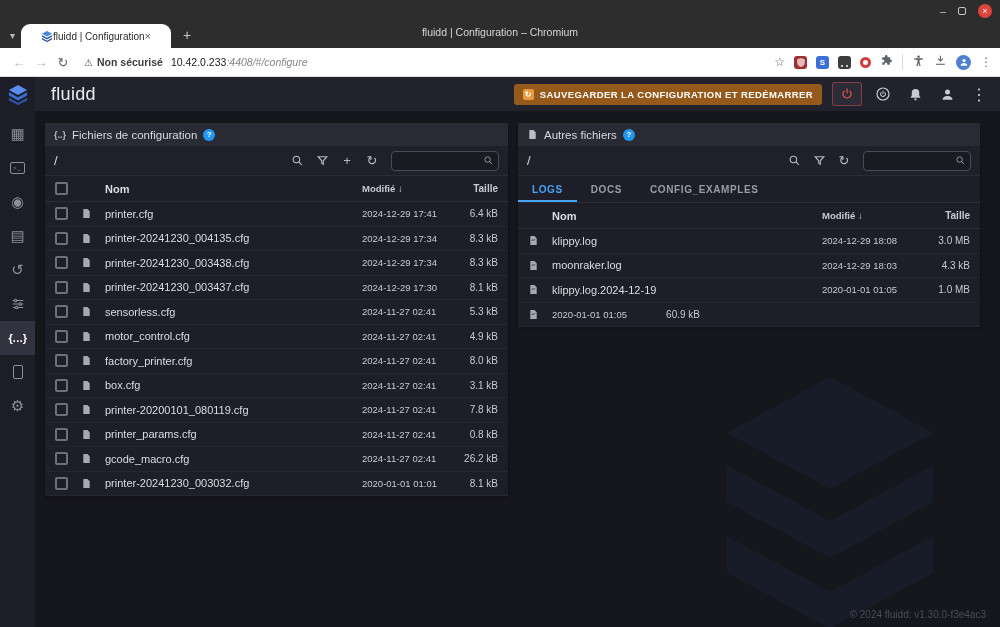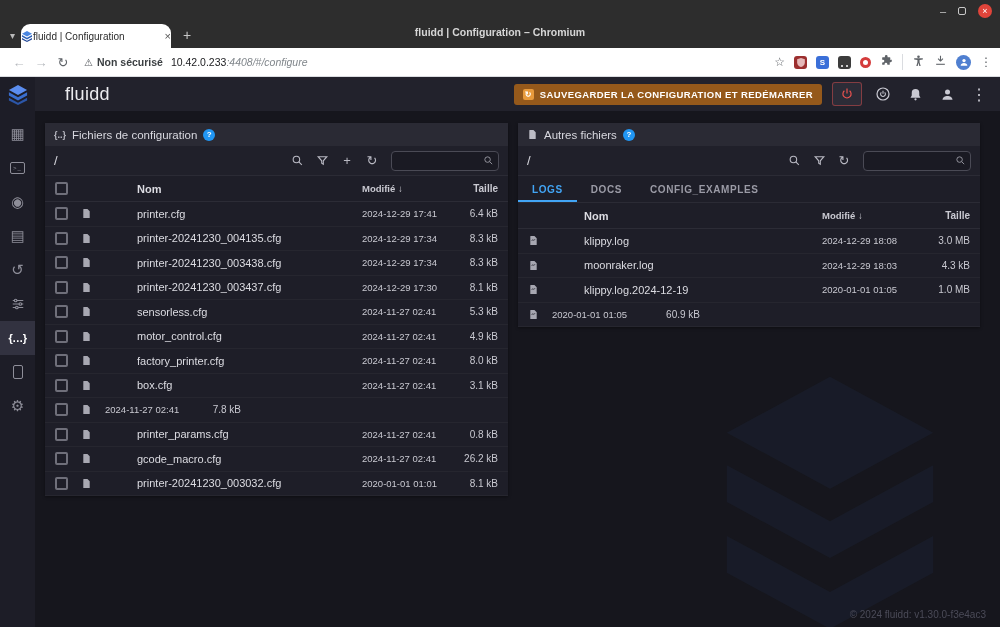--- a/index.html
+++ b/index.html
@@ -1,30 +1,30 @@
 <!DOCTYPE html>
 <html><head>
 <meta charset="utf-8">
 <style>
   * { margin:0; padding:0; box-sizing:border-box; }
   body { font-family:"Liberation Sans", sans-serif; background:#000; }
   .screen { position:relative; width:1000px; height:627px; overflow:hidden; background:#16161d; }
 
   
   .titlebar { height:22px; background:#2d2d2d; display:flex; align-items:center; justify-content:center; position:relative; }
-  .titlebar .wtitle { font-size:10.5px; font-weight:bold; color:#d6d6d6;margin-top:41px; }
+  .titlebar .wtitle { font-size:10.5px; font-weight:normal; color:#d6d6d6;margin-top:41px; }
   .win-controls { position:absolute; right:8px; top:0; height:22px; display:flex; align-items:center; gap:12px; }
   .win-min { color:#c9c9c9; font-size:11px; line-height:10px; cursor:default; }
   .win-max { width:8px; height:8px; border:1px solid #c9c9c9; border-radius:2px; }
   .win-close { width:14px; height:14px; border-radius:50%; background:#e0443a; color:#fff; font-size:9px; display:flex; align-items:center; justify-content:center; }
 
   
   .tabstrip { height:26px; background:#2d2d2d; display:flex; align-items:flex-end; }
   .tab-search { color:#b9b9b9; font-size:10px; margin:0 6px 7px 10px; }
-  .tab { width:150px; height:24px; background:#fff; border-radius:9px 9px 0 0; display:flex; align-items:center; padding:0 0; gap:0; }
+  .tab { width:150px; height:24px; background:#fff; border-radius:9px 9px 0 0; display:flex; align-items:center; padding:0 20px; gap:0; }
   .tab-title { flex:1; font-size:10px; color:#2b2b2b; white-space:nowrap; overflow:hidden; }
   .tab-close { color:#555; font-size:11px; }
   .newtab-btn { color:#c7c7c7; font-size:14px; margin:0 0 5px 12px; }
 
   
   .toolbar { height:29px; background:#ffffff; display:flex; align-items:center; padding:0 8px; border-bottom:1px solid #dadce0; }
   .nav-ic { font-size:13px; color:#5f6368; width:22px; text-align:center; }
   .nav-ic.dim { color:#b6b9be; }
   .secchip { display:flex; align-items:center; gap:4px; margin-left:10px; }
   .warn-tri { color:#5f6368; font-size:10px; }
@@ -51,21 +51,21 @@
   .logo { margin:3px 0 8px; }
   .nav-item { width:35px; height:34px; display:flex; align-items:center; justify-content:center; color:#8e8e99; font-size:15px; }
   .nav-item svg { stroke:#8e8e99; }
   .nav-item.active { background:#323240; color:#ffffff; }
   .glyph-console { width:15px; height:12px; border:1.5px solid #8e8e99; border-radius:2px; font-size:6px; color:#8e8e99; display:flex; align-items:center; justify-content:center; letter-spacing:1px; }
   .glyph-device { width:10px; height:14px; border:1.5px solid #8e8e99; border-radius:2px; }
   .braces-txt { font-size:11px; font-weight:bold; letter-spacing:-0.5px; }
 
   .main { flex:1; display:flex; flex-direction:column; position:relative; min-width:0; }
   .appbar { height:34px; background:#22222c; display:flex; align-items:center; padding:0 10px; flex:none; }
-  .brand { font-size:18px; color:#ececf0; margin-left:20px; letter-spacing:0.3px;text-align:right; }
+  .brand { font-size:18px; color:#ececf0; margin-left:6px; letter-spacing:0.3px;text-align:right; }
   .appbar-right { margin-left:auto; display:flex; align-items:center; gap:10px; }
   .save-btn { background:#95591b; color:#fff; font-size:9.5px; font-weight:bold; letter-spacing:0.4px; padding:5px 9px; border-radius:3px; display:flex; align-items:center; gap:6px; }
   .save-ic { width:11px; height:11px; background:#e89a3c; border-radius:2px; color:#fff; font-size:8px; display:flex; align-items:center; justify-content:center; }
   .estop-btn { width:30px; height:24px; background:#2c2c37; border:1px solid rgba(239,83,80,0.45); border-radius:3px; display:flex; align-items:center; justify-content:center; }
   .icon-btn { width:22px; height:22px; display:flex; align-items:center; justify-content:center; color:#c9c9d2; }
 
   .content { flex:1; position:relative; }
 
   .panel { position:absolute; top:12px; background:#1e1e28; box-shadow:0 1px 3px rgba(0,0,0,0.4); }
   .panel.left { left:10px; width:463px; }
@@ -83,21 +83,21 @@
   .tabsrow { height:27px; display:flex; align-items:stretch; border-bottom:1px solid #2b2b35; background:#1e1e28; }
   .tab-item { padding:0 14px; display:flex; align-items:center; font-size:10px; font-weight:bold; letter-spacing:0.6px; color:#9b9ba6; }
   .tab-item.active { color:#42a5f5; box-shadow:inset 0 -2px 0 #42a5f5; }
 
   .thead { display:flex; align-items:center; height:26px; border-bottom:1px solid #2c2c36; padding:0 10px 0 10px; }
   .th { font-size:9.5px; font-weight:bold; color:#c3c3cd; }
   .frow { display:flex; align-items:center; height:24.5px; border-bottom:1px solid #26262f; padding:0 10px; }
   .ccheck { width:13px; height:13px; border:2px solid #6f6f7a; border-radius:2px; flex:none; }
   .col-check { width:26px; flex:none; display:flex; align-items:center; }
   .col-icon { width:24px; flex:none; display:flex; align-items:center; }
-  .cname { flex:1; font-size:11px; color:#dcdce2; white-space:nowrap; overflow:hidden;margin-left:32px; }
+  .cname { flex:1; font-size:11px; color:#dcdce2; white-space:nowrap; overflow:hidden; }
   .cdate { width:88px; flex:none; font-size:9.5px; color:#c9c9d1; }
   .cdate.wide { width:100px; }
   .csize { width:48px; flex:none; font-size:10px; color:#c9c9d1; text-align:right; }
 
   .watermark { position:absolute; right:20px; bottom:-15px; opacity:0.85; }
   .footer { position:absolute; right:14px; bottom:7px; font-size:10px; color:#4b4b58; }
 </style>
 </head>
 <body>
 
@@ -421,20 +421,21 @@
 
   <div class="frow">
     <span class="col-check">
                   <span class="ccheck"></span>
                 </span>
     <span class="col-icon">
       <svg width="11" height="13" viewBox="0 0 24 24">
                     <path d="M6 2h8l5 5v14a1 1 0 0 1-1 1H6a1 1 0 0 1-1-1V3a1 1 0 0 1 1-1z" fill="#a8a8b2"></path>
                   </svg>
     </span>
+    <span class="cname">printer-20200101_080119.cfg</span>
     <span class="cdate">2024-11-27 02:41</span>
     <span class="csize">7.8 kB</span>
   </div>
 
   <div class="frow">
     <span class="col-check">
                   <span class="ccheck"></span>
                 </span>
     <span class="col-icon">
       <svg width="11" height="13" viewBox="0 0 24 24">

